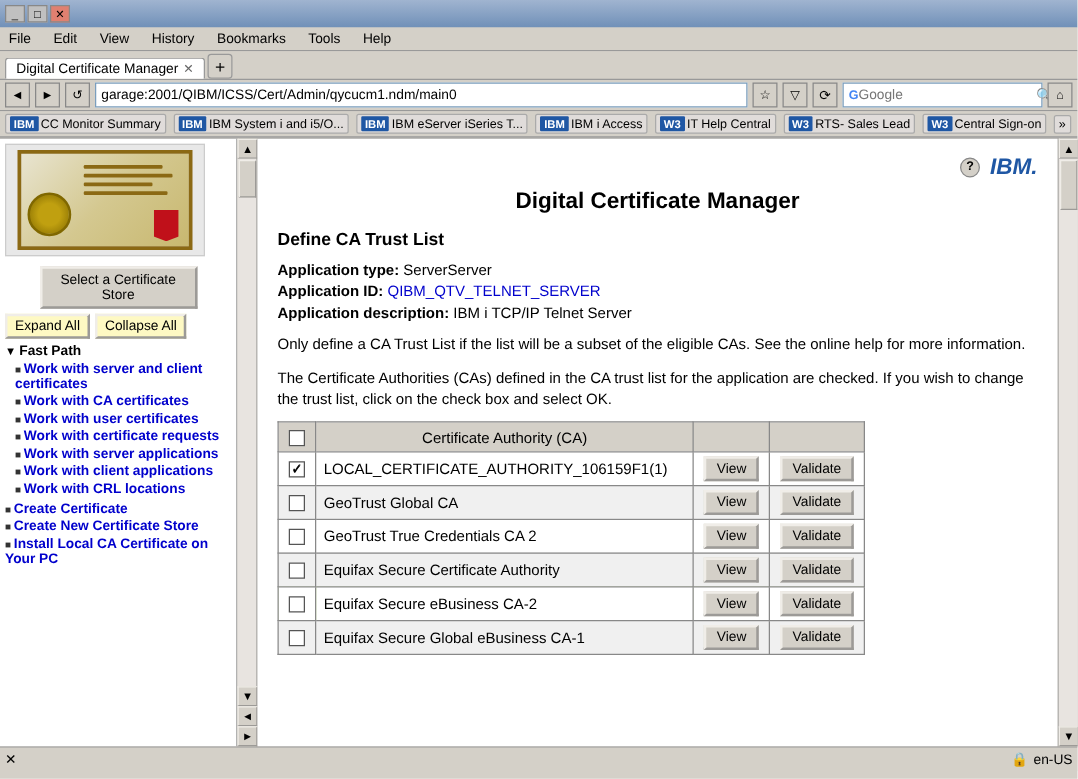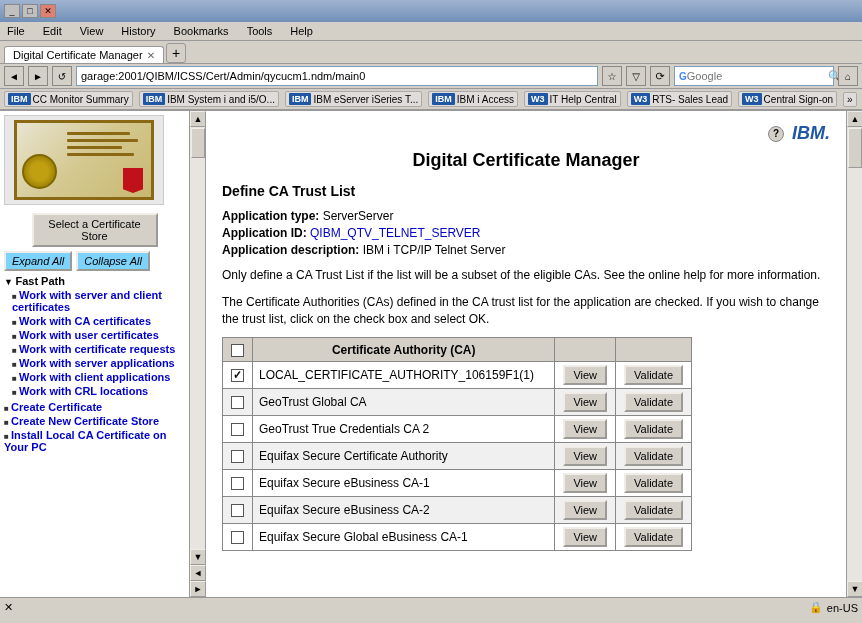--- a/index.html
+++ b/index.html
@@ -39,21 +39,21 @@
     
     .sidebar { width: 190px; background: white; border-right: 1px solid #999; overflow-y: auto; padding: 4px; flex-shrink: 0; }
     .sidebar-logo { width: 160px; height: 90px; background: #e8e8e8; border: 1px solid #ccc; margin-bottom: 8px; display: flex; align-items: center; justify-content: center; overflow: hidden; }
     .cert-image { width: 140px; height: 80px; background: linear-gradient(135deg, #e8e4d0 0%, #d4c890 50%, #c8b870 100%); border: 3px solid #8B6914; display: flex; align-items: center; justify-content: center; position: relative; }
     .cert-seal { position: absolute; bottom: 8px; left: 5px; width: 35px; height: 35px; background: radial-gradient(circle, #c0a010 40%, #806800 100%); border-radius: 50%; border: 2px solid #806800; }
     .cert-lines { position: absolute; top: 5px; right: 5px; left: 50px; }
     .cert-line { height: 3px; background: #8B6914; margin: 4px 0; border-radius: 1px; }
 
     .select-cert-btn { display: block; margin: 4px auto; padding: 3px 8px; background: #d4d0c8; border: 2px outset #f0ede8; font-size: 11px; cursor: pointer; width: 126px; text-align: center; }
     .expand-collapse { display: flex; gap: 4px; margin: 4px 0; }
-    .expand-btn { padding: 2px 6px; background: #7dd3fc; border: 2px outset #f0ede8; font-size: 11px; cursor: pointer; font-style: italic; }
+    .expand-btn { padding: 2px 6px; background: #fef9c3; border: 2px outset #f0ede8; font-size: 11px; cursor: pointer; }
 
     .nav-tree { margin-top: 4px; }
     .tree-section { margin-bottom: 4px; }
     .tree-header { font-size: 11px; font-weight: bold; color: #000; cursor: pointer; }
     .tree-header::before { content: '▼ '; font-size: 9px; }
     .tree-items { padding-left: 8px; }
     .tree-item { font-size: 11px; margin: 2px 0; font-weight: bold; }
     .tree-item a { color: #0000cc; text-decoration: none; cursor: pointer; }
     .tree-item.bold-item { font-weight: bold; }
     .tree-item.bold-item a { font-weight: bold; }
@@ -67,21 +67,21 @@
     .section-title { font-size: 14px; font-weight: bold; margin-bottom: 10px; color: #000; }
 
     .info-row { font-size: 12px; margin: 3px 0; }
     .info-label { font-weight: bold; }
     .info-value { color: #0000cc; }
 
     .description-text { font-size: 12px; margin: 10px 0; line-height: 1.4; }
 
     
     .cert-table { border: 1px solid #888; width: 470px; border-collapse: collapse; margin-top: 10px; }
-    .cert-table th { background: #d4d0c8; border: 1px solid #888; padding: 4px 8px; font-size: 12px; font-weight: bold; text-align: center; }
+    .cert-table th { background: #d4d0c8; border: 1px solid #888; padding: 4px 8px; font-size: 12px; font-weight: normal; text-align: center; }
     .cert-table td { border: 1px solid #888; padding: 3px 6px; font-size: 12px; vertical-align: middle; }
     .cert-table tr:nth-child(odd) td { background: white; }
     .cert-table tr:nth-child(even) td { background: #f0f0f0; }
 
     .checkbox-cell { width: 24px; text-align: center; }
     .cb { width: 13px; height: 13px; border: 1px solid #555; background: white; display: inline-block; cursor: pointer; vertical-align: middle; }
     .cb.checked { background: white; position: relative; }
     .cb.checked::after { content: '✓'; font-size: 11px; color: #000; position: absolute; top: -1px; left: 1px; }
 
     .action-btn { padding: 2px 8px; background: #d4d0c8; border: 2px outset #f0ede8; font-size: 11px; cursor: pointer; margin: 0 2px; }
@@ -302,26 +302,20 @@
             <td>GeoTrust True Credentials CA 2</td>
             <td style="text-align: center;"><button class="action-btn">View</button></td>
             <td style="text-align: center;"><button class="action-btn">Validate</button></td>
           </tr>
           <tr style="background: rgb(240, 240, 240);">
             <td class="checkbox-cell"><div class="cb"></div></td>
             <td>Equifax Secure Certificate Authority</td>
             <td style="text-align: center;"><button class="action-btn">View</button></td>
             <td style="text-align: center;"><button class="action-btn">Validate</button></td>
           </tr>
-          <tr style="background: white;">
-            <td class="checkbox-cell"><div class="cb"></div></td>
-            <td>Equifax Secure eBusiness CA-1</td>
-            <td style="text-align: center;"><button class="action-btn">View</button></td>
-            <td style="text-align: center;"><button class="action-btn">Validate</button></td>
-          </tr>
           <tr style="background: #bef264;">
             <td class="checkbox-cell"><div class="cb"></div></td>
             <td>Equifax Secure eBusiness CA-2</td>
             <td style="text-align: center;"><button class="action-btn">View</button></td>
             <td style="text-align: center;"><button class="action-btn">Validate</button></td>
           </tr>
           <tr style="background: white;">
             <td class="checkbox-cell"><div class="cb"></div></td>
             <td>Equifax Secure Global eBusiness CA-1</td>
             <td style="text-align: center;"><button class="action-btn">View</button></td>

